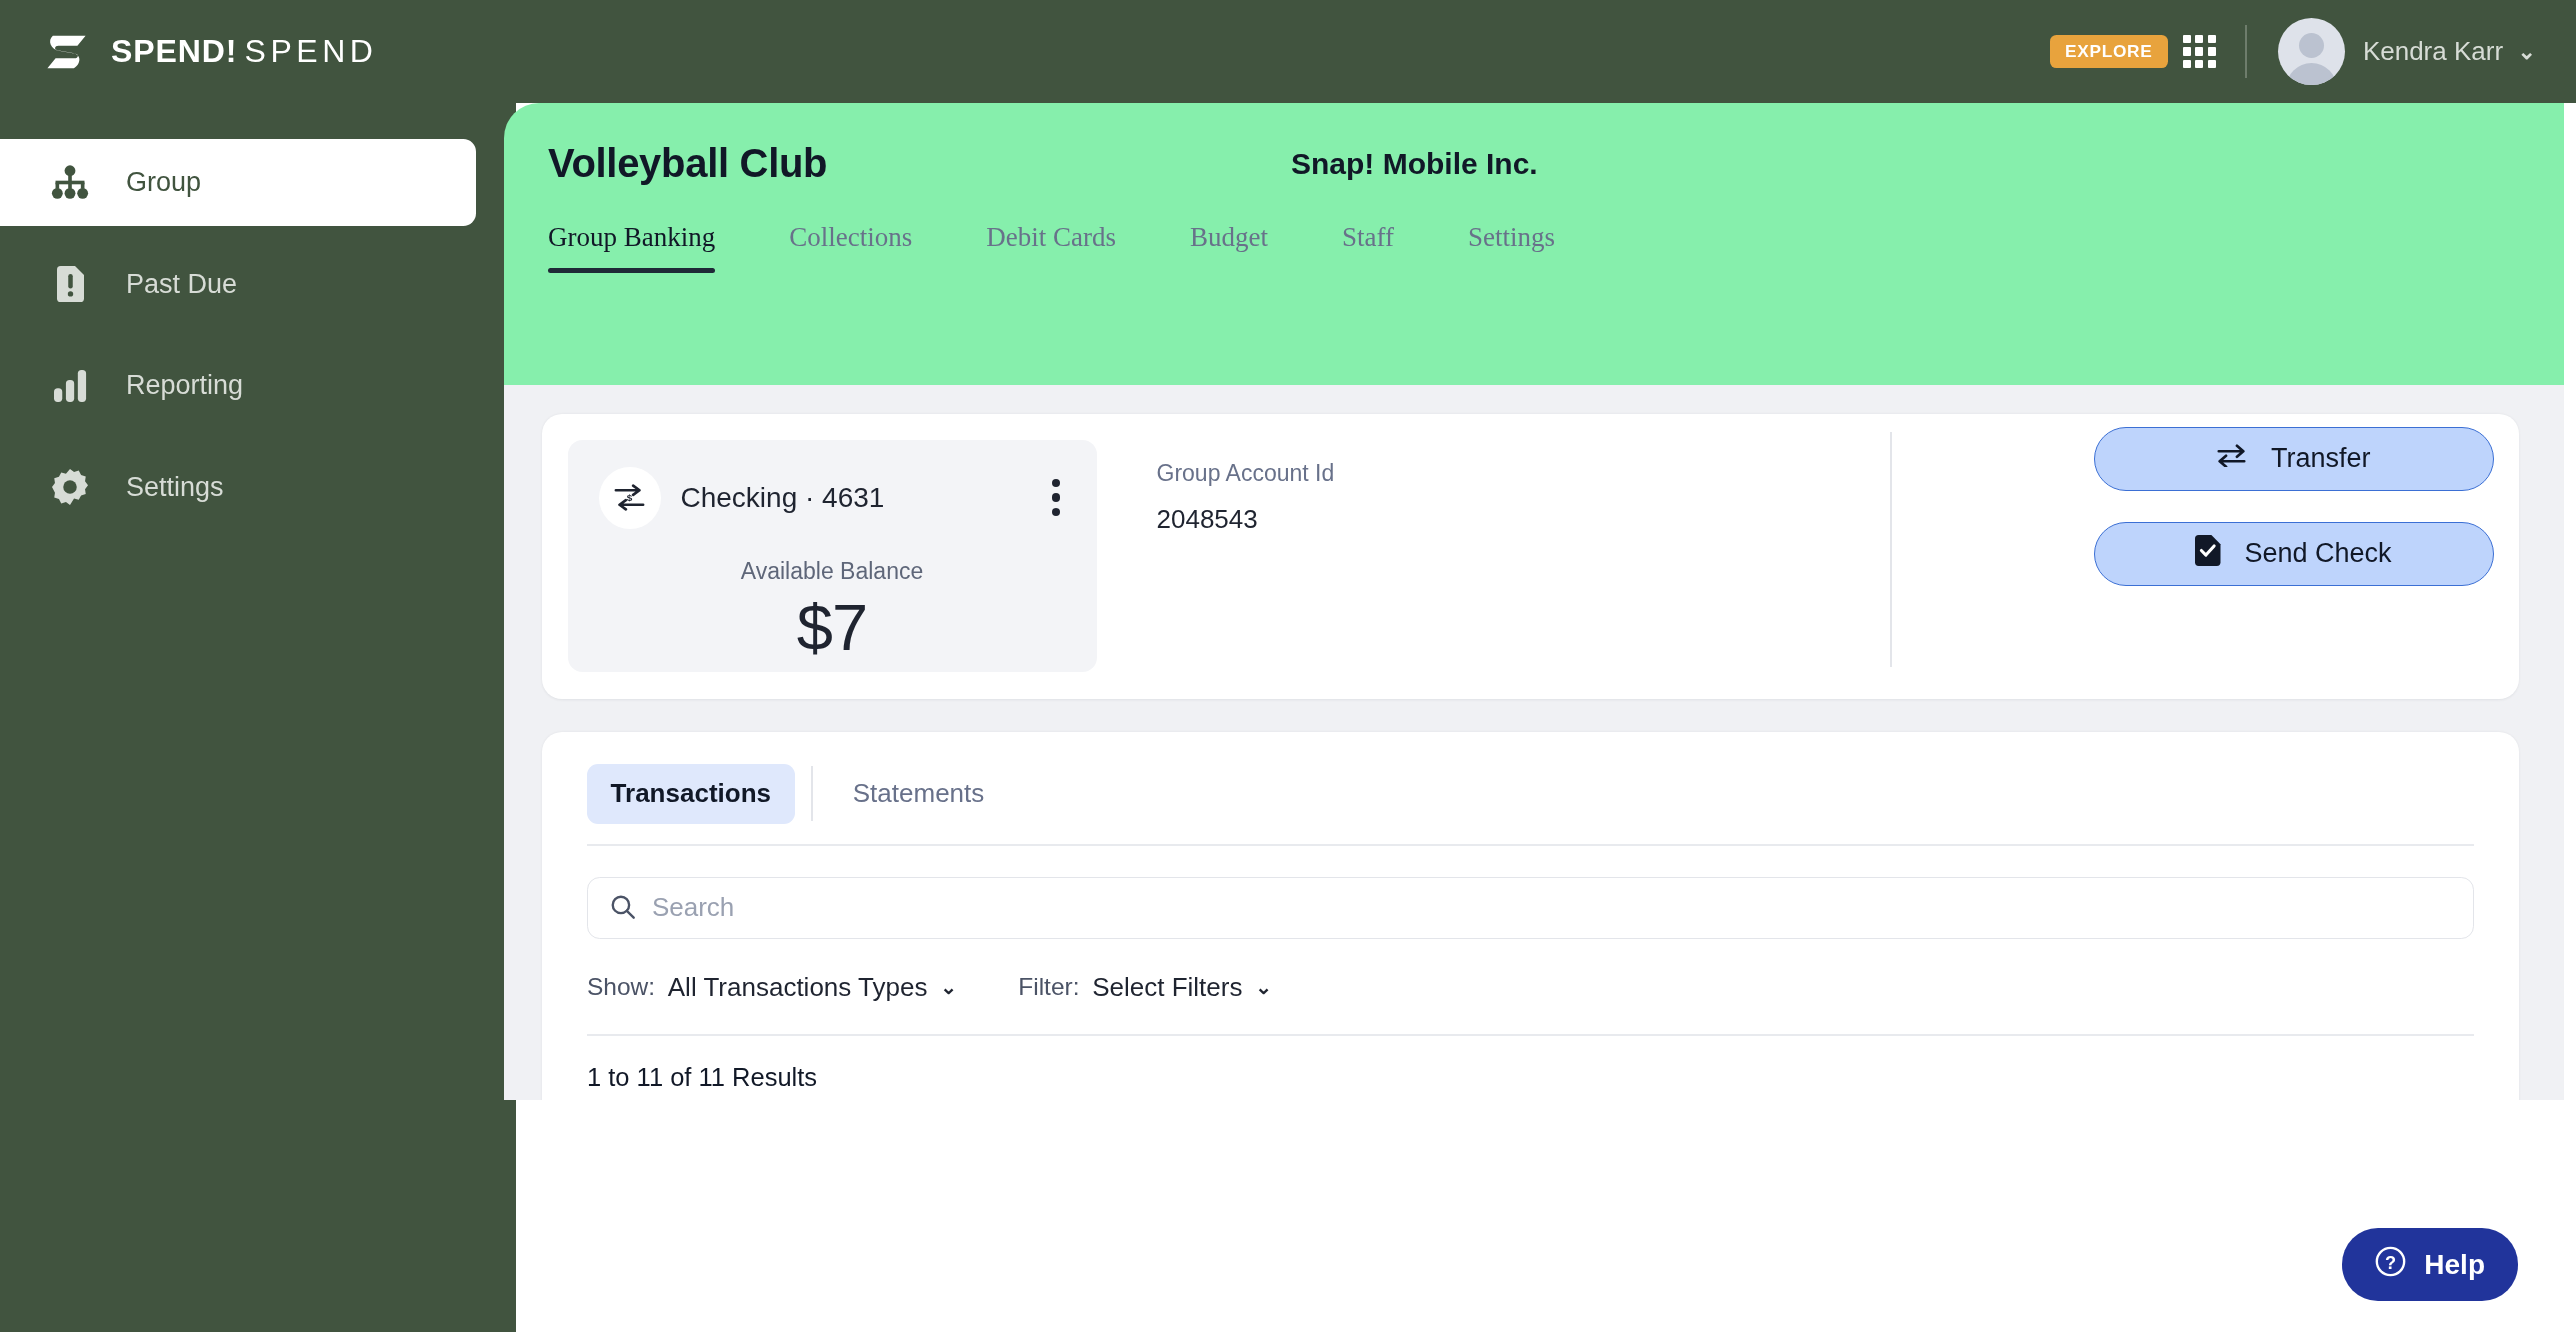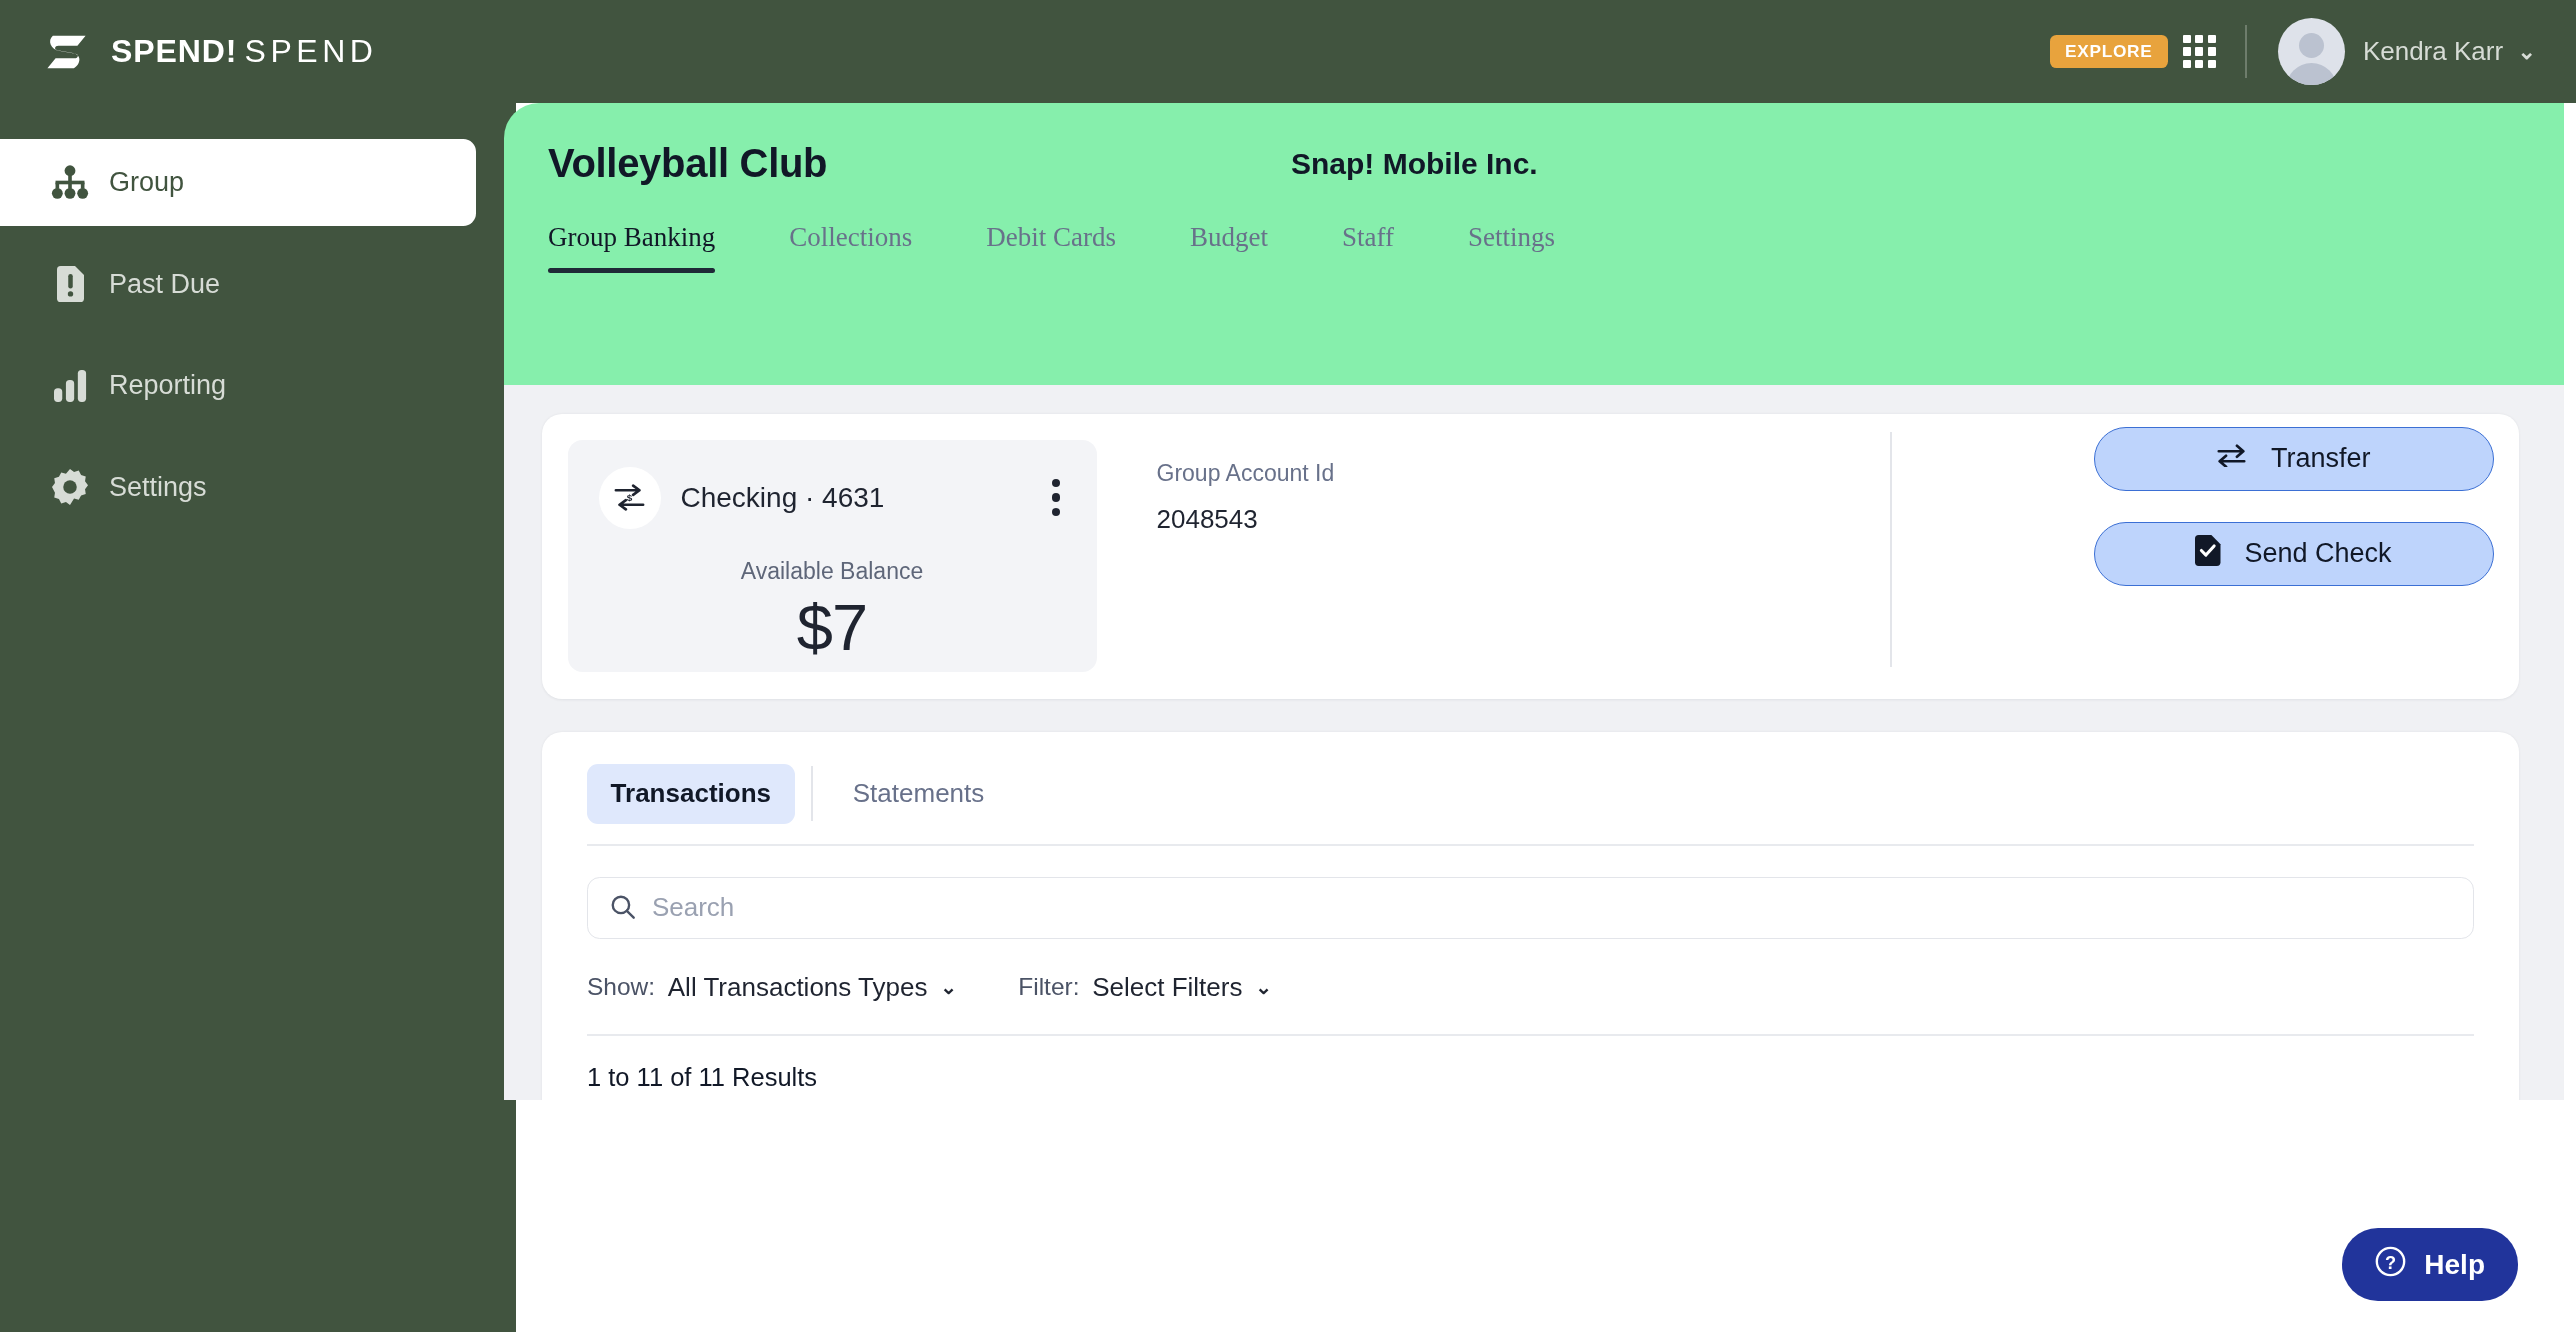--- a/index.html
+++ b/index.html
@@ -68,21 +68,21 @@
   
   .sidebar {
     position: absolute; left: 0; top: 103px;
     width: 516px; height: 1230px;
     background: #41543F;
     padding-top: 36px;
     z-index: 10;
   }
   .nav-item {
     height: 87px; display: flex; align-items: center;
-    padding-left: 50px; gap: 19px; cursor: pointer;
+    padding-left: 50px; gap: 36px; cursor: pointer;
     width: 476px;
   }
   .nav-item.active {
     background: #ffffff;
     border-radius: 0 12.7px 12.7px 0;
   }
   .nav-label { font-size: 27px; color: #D7DCD6; white-space: nowrap; }
   .nav-item.active .nav-label { color: #41543F; }
   .nav-icon { width: 40px; height: 40px; display: flex; align-items: center; justify-content: center; flex: none; }
   .nav-spacer { height: 14.5px; }

